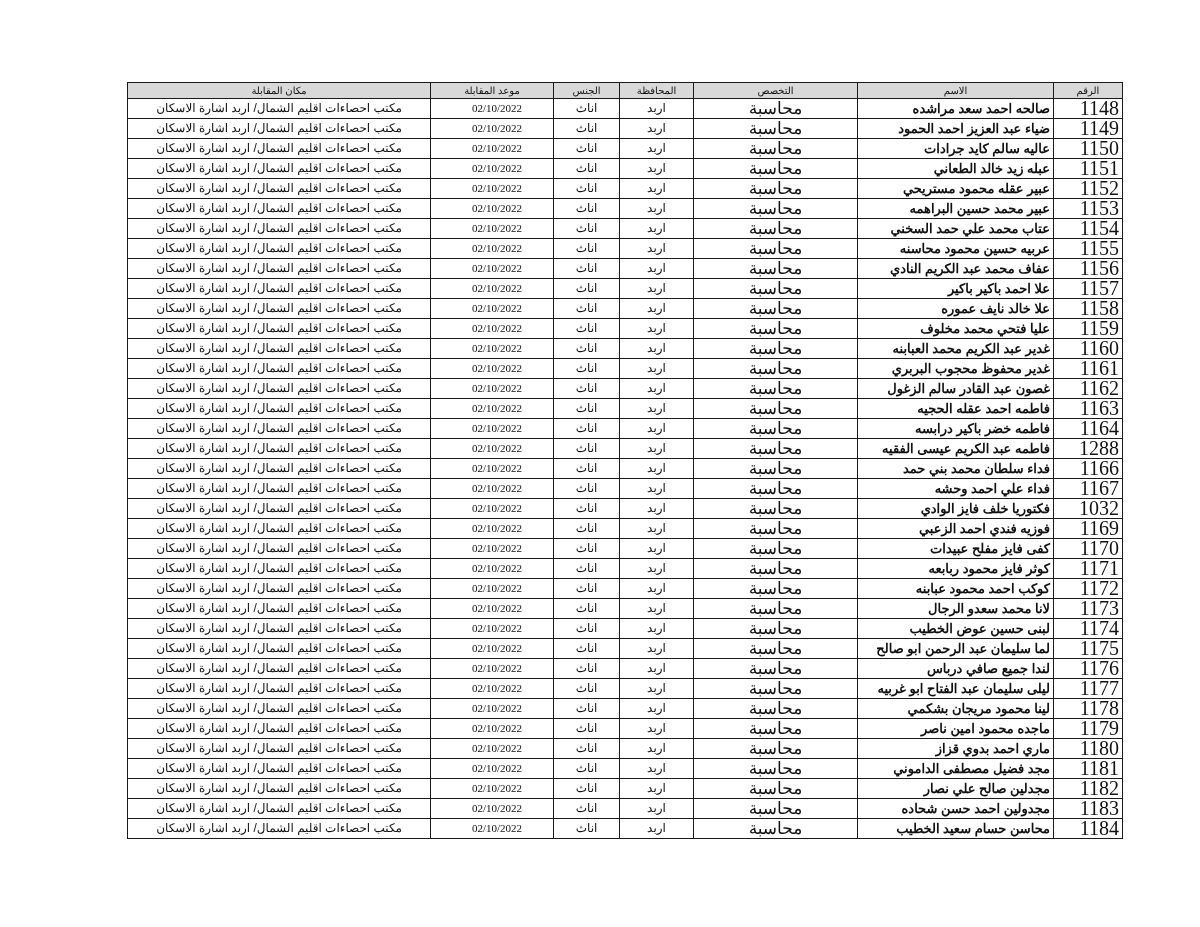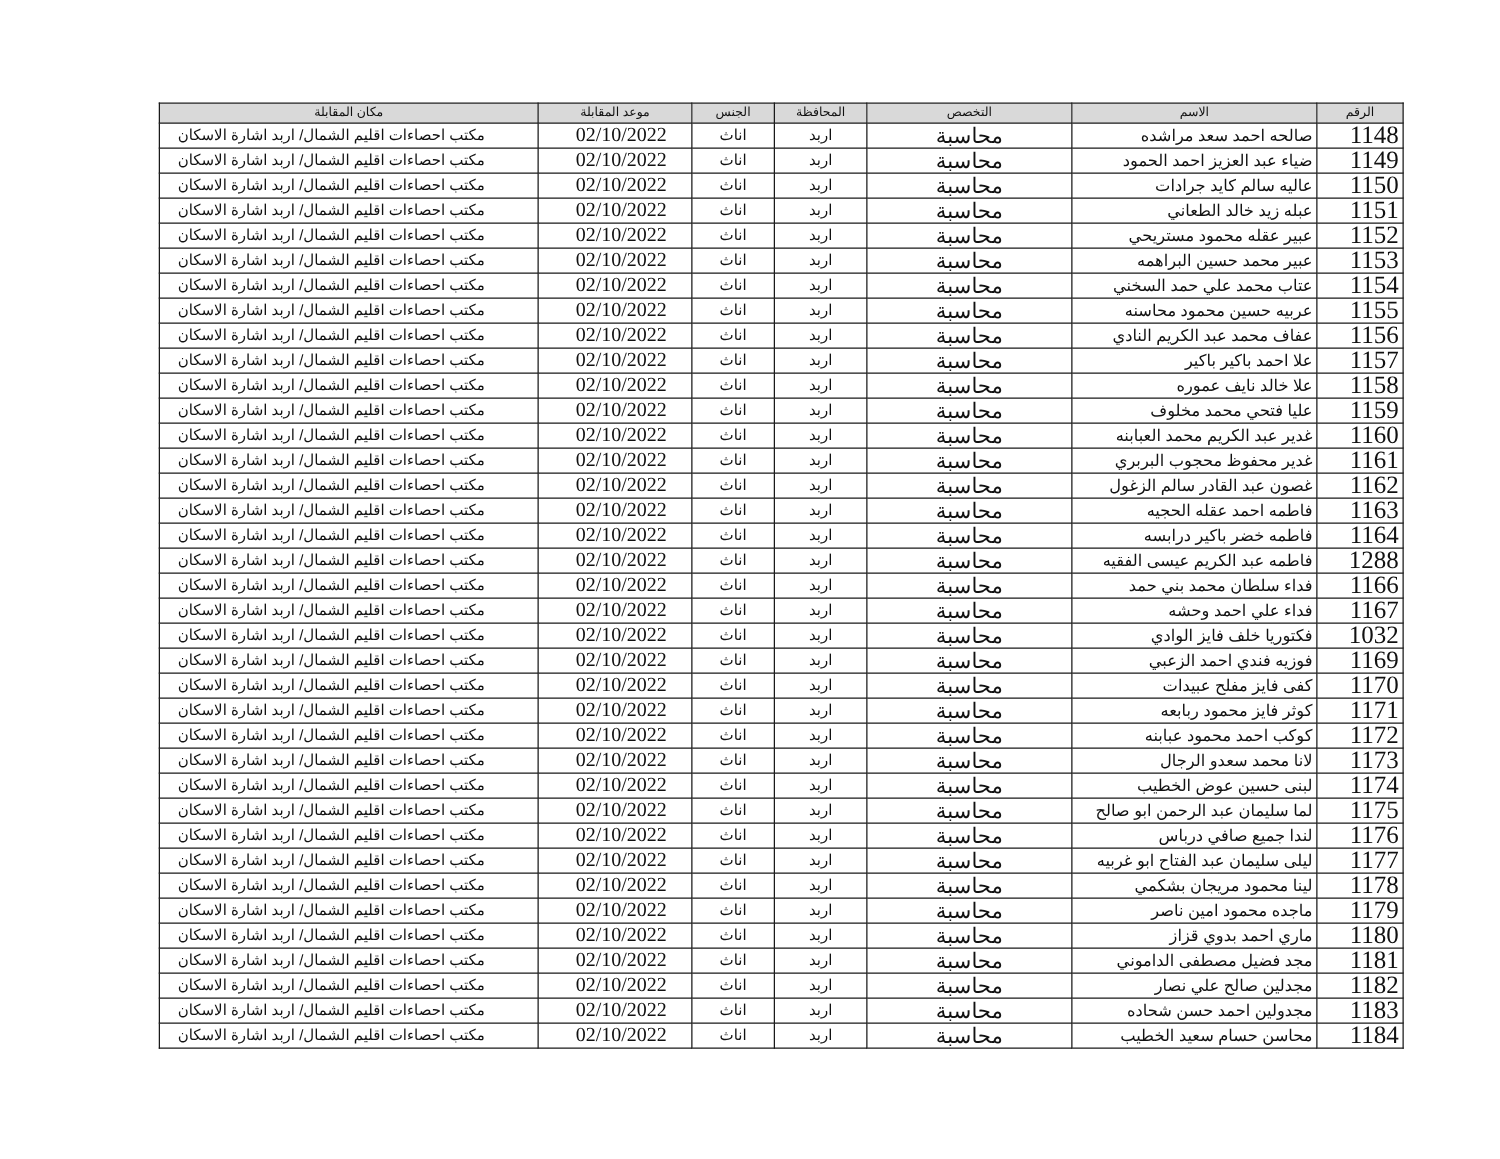--- a/index.html
+++ b/index.html
@@ -12,25 +12,25 @@
   }
   .sheet th, .sheet td {
     border:1px solid #1a1a1a; padding:0; height:19px; line-height:19px;
     overflow:hidden; white-space:nowrap;
   }
   .sheet th {
     background:#d9d9d9; font-weight:normal; font-size:10px; height:15px; line-height:15px;
     text-align:center; color:#111;
   }
   .sheet td { font-size:12px; color:#111; }
-  td.c-place { text-align:center; padding-right:28px; direction:rtl; font-size:12px; }
-  td.c-date { text-align:center; font-family:"Liberation Serif", serif; font-size:16px; padding-left:10px; }
+  td.c-place { text-align:right; padding-right:28px; direction:rtl; font-size:12px; }
+  td.c-date { text-align:center; font-family:"Liberation Serif", serif; font-size:11px; padding-left:10px; }
   td.c-gender, td.c-gov { text-align:center; direction:rtl; font-size:12px; }
   td.c-spec { text-align:center; direction:rtl; font-size:17px; }
-  td.c-name { text-align:right; direction:rtl; padding-right:3px; font-size:13px; }
+  td.c-name { text-align:right; direction:rtl; padding-right:3px; font-size:13px;font-weight:bold; }
   td.c-num { text-align:right; font-family:Liberation Serif, serif; font-size:20px; padding-right:3px; }
   .sheet tr.outer-last td { border-bottom:1.5px solid #1a1a1a; }
 </style>
 </head>
 <body>
 
 <table class="sheet">
   <colgroup>
     <col style="width:303px">
     <col style="width:123px">

